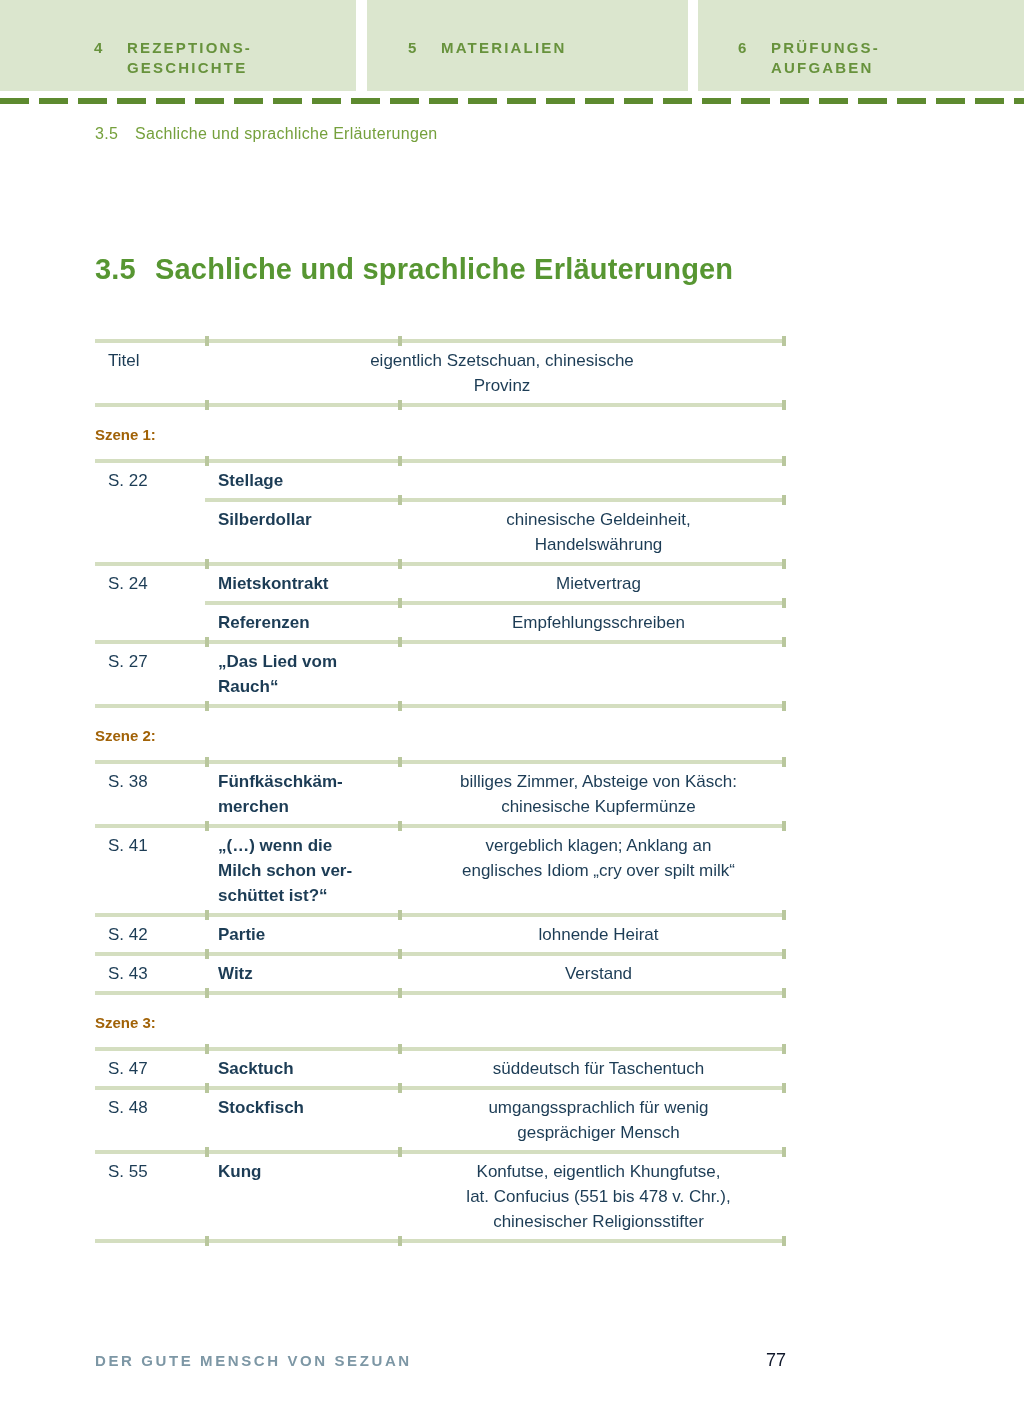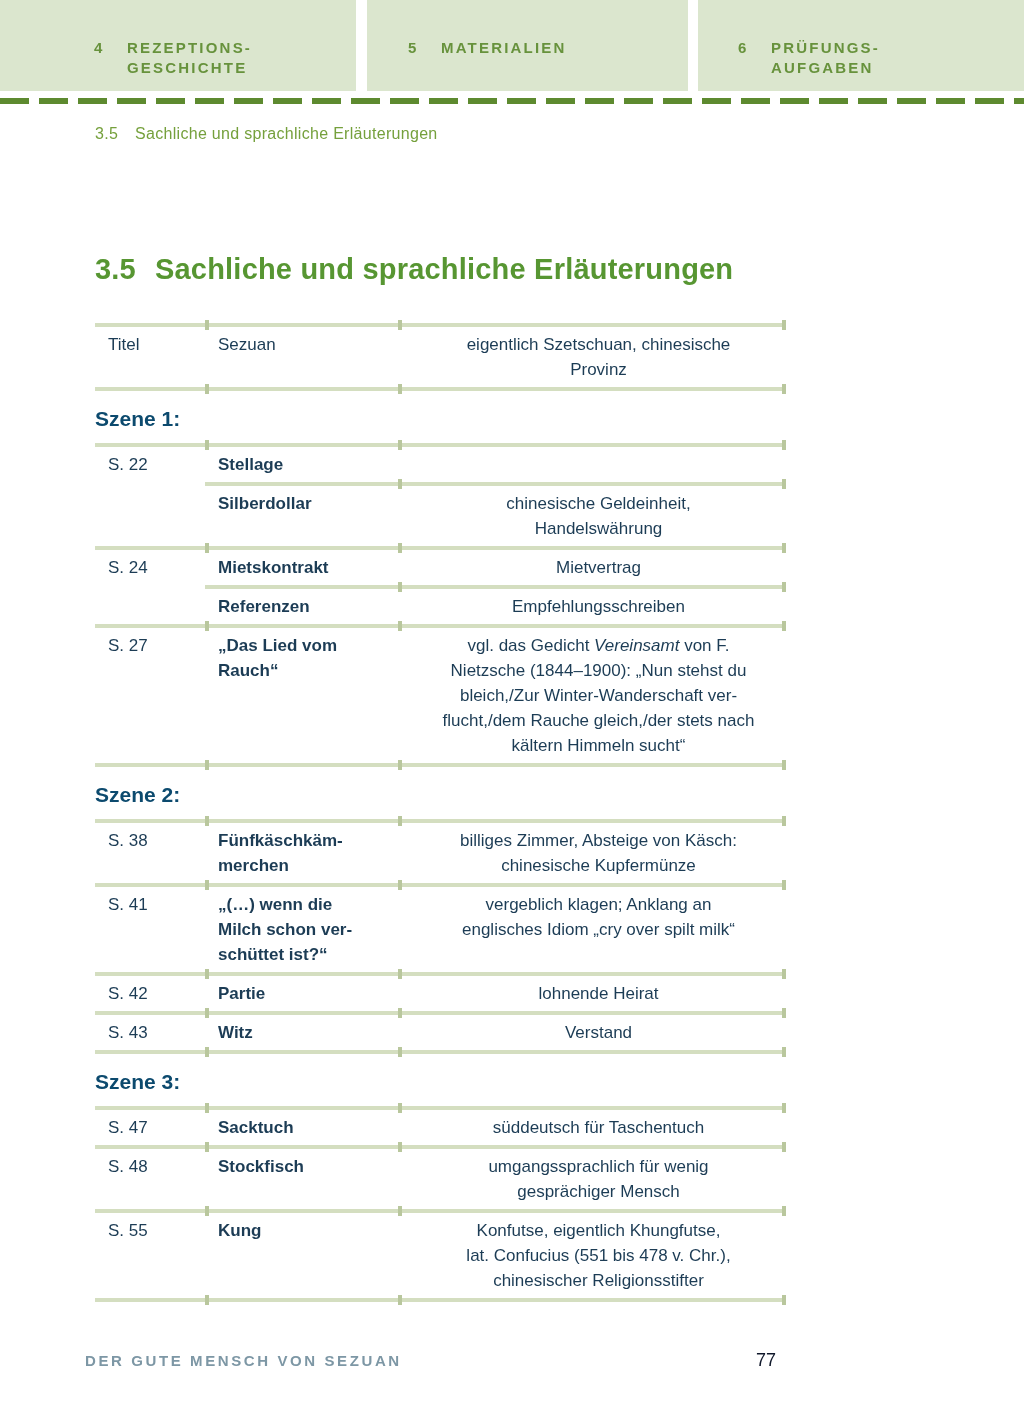--- a/index.html
+++ b/index.html
@@ -60,28 +60,28 @@
     font-size: 29px;
     line-height: 36px;
     font-weight: bold;
     color: #579632;
     letter-spacing: 0.2px;
   }
   .page-title-num { display: inline-block; width: 60px; }
 
   
   .glossary-table { width: 691px; }
-  .glossary-table.intro { margin-top: 36px; }
+  .glossary-table.intro { margin-top: 52px; }
 
   .section-heading {
     margin: 15px 0 11px 0;
-    font-size: 21px;
+    font-size: 15px;
     line-height: 26px;
     font-weight: bold;
-    color: #0c4a6e;
+    color: #a16207;
   }
 
   .rule {
     position: relative;
     height: 4px;
     background: #d4dec0;
   }
   .rule.indent { margin-left: 110px; }
   .tick {
     position: absolute;
@@ -106,21 +106,21 @@
   }
   .c1 { width: 110px; flex: none; }
   .c2 { width: 193px; flex: none; font-weight: bold; }
   .c3 { flex: 1; text-align: center; }
   .glossary-table.intro .c2 { font-weight: normal; }
   .c3 em { font-style: italic; }
 
   
   .page-footer {
     position: absolute;
-    left: 85px;
+    left: 95px;
     top: 1350px;
     width: 691px;
     display: flex;
     justify-content: space-between;
     align-items: baseline;
   }
   .footer-book-title {
     font-size: 15px;
     letter-spacing: 2.6px;
     color: #7d97a5;
@@ -166,21 +166,20 @@
     </h1>
 
     <section class="glossary-table intro">
       <div class="rule full">
           <i class="tick tk1"></i>
           <i class="tick tk2"></i>
           <i class="tick tkr"></i>
         </div>
       <div class="grow">
         <div class="c1">Titel</div>
-        <div class="c2">Sezuan</div>
         <div class="c3">eigentlich Szetschuan, chinesische
 Provinz</div>
       </div>
       <div class="rule full">
           <i class="tick tk1"></i>
           <i class="tick tk2"></i>
           <i class="tick tkr"></i>
         </div>
     </section>
 
@@ -226,25 +225,20 @@
       </div>
       <div class="rule full">
           <i class="tick tk1"></i>
           <i class="tick tk2"></i>
           <i class="tick tkr"></i>
         </div>
       <div class="grow">
         <div class="c1">S. 27</div>
         <div class="c2">„Das Lied vom
 Rauch“</div>
-        <div class="c3"><span>vgl. das Gedicht </span><em>Vereinsamt</em><span> von F.
-Nietzsche (1844–1900): „Nun stehst du
-bleich,/Zur Winter-Wanderschaft ver-
-flucht,/dem Rauche gleich,/der stets nach
-kältern Himmeln sucht“</span></div>
       </div>
       <div class="rule full">
           <i class="tick tk1"></i>
           <i class="tick tk2"></i>
           <i class="tick tkr"></i>
         </div>
     </section>
 
     <h2 class="section-heading">Szene 2:</h2>
     <section class="glossary-table">

